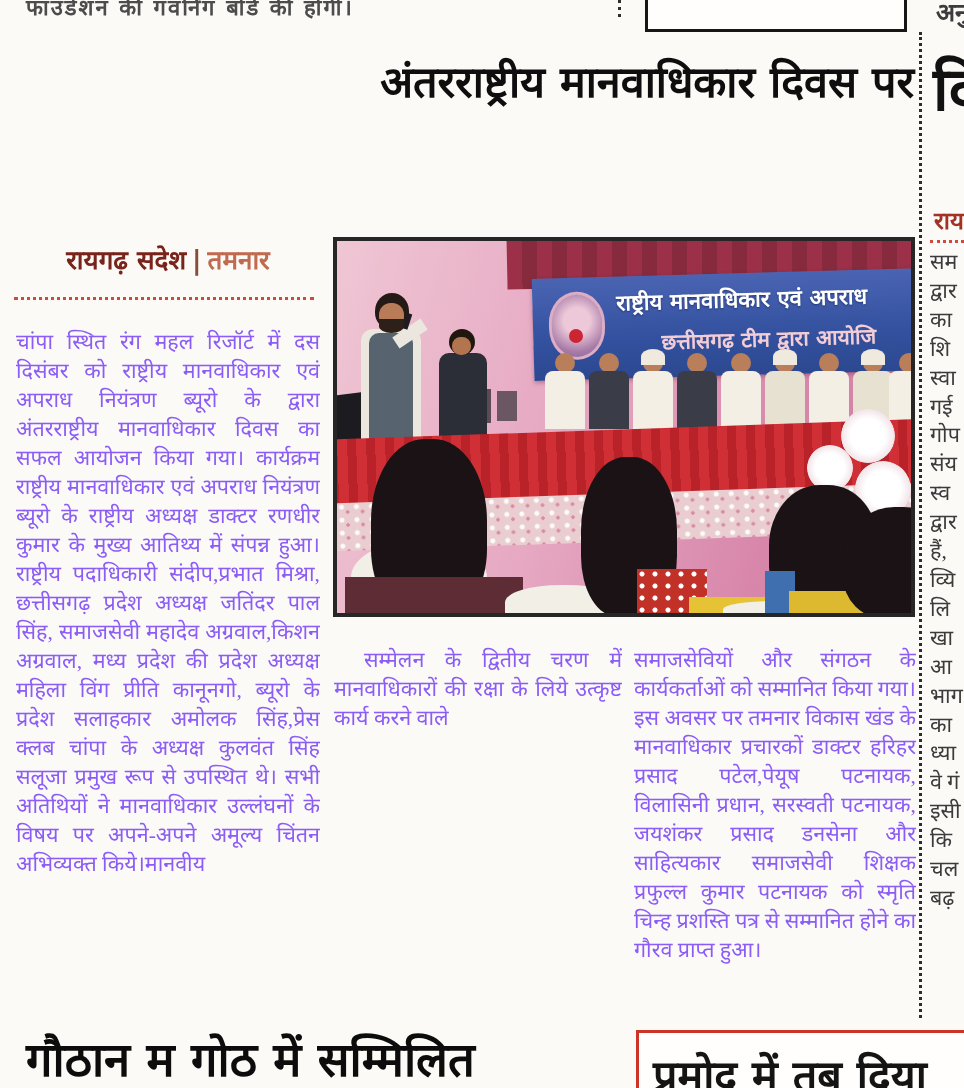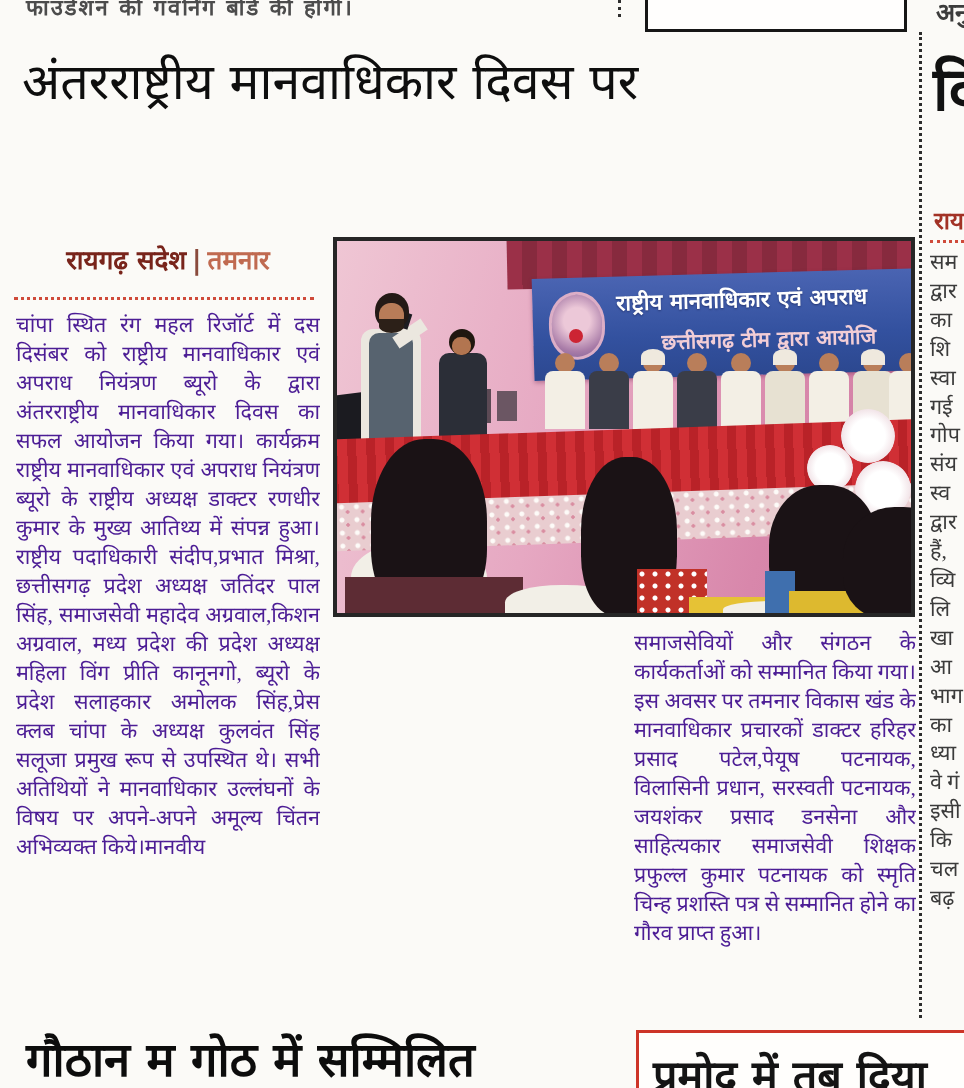--- a/index.html
+++ b/index.html
@@ -14,35 +14,35 @@
   .top-strip-text{
     position:absolute;left:26px;top:-9px;font-size:22px;font-weight:bold;
     color:#4c4c4c;letter-spacing:2px;font-family:"DejaVu Sans",sans-serif;white-space:nowrap;
   }
   .top-dotted-frag{position:absolute;left:618px;top:0;height:17px;width:0;border-left:3px dotted #2e2e2e;}
   .top-black-box{position:absolute;left:645px;top:-14px;width:262px;height:46px;border:3px solid #161616;background:#fffefd;}
   .top-right-frag{position:absolute;left:936px;top:-6px;font-size:25px;font-weight:bold;color:#3c3c3c;font-family:"DejaVu Sans",sans-serif;}
 
   
   .headline{
-    position:absolute;left:22px;top:40px;width:892px;text-align:left;
-    font-family:"DejaVu Sans",sans-serif;font-weight:normal;color:#0e0e0e;
-    font-size:50px;line-height:85px;letter-spacing:0px;
+    position:absolute;left:22px;top:40px;width:892px;text-align:right;
+    font-family:"DejaVu Sans",sans-serif;font-weight:bold;color:#0e0e0e;
+    font-size:43px;line-height:85px;letter-spacing:0px;
   }
 
   
   .byline{position:absolute;left:20px;top:241px;width:296px;text-align:center;
     font-family:"DejaVu Sans",sans-serif;font-weight:bold;font-size:26px;white-space:nowrap;}
   .byline .paper{color:#78241b;}
   .byline .sep{color:#8a4a3c;padding:0 6px;}
   .byline .loc{color:#c06a50;}
   .byline-rule{position:absolute;left:14px;top:297px;width:300px;height:0;border-top:3px dotted #cf4a3a;}
 
   
-  .col{position:absolute;font-size:21.5px;line-height:29px;text-align:justify;color:#4c1d95;}
+  .col{position:absolute;font-size:21.5px;line-height:29px;text-align:justify;color:#8b5cf6;margin-top:17px;}
   .col p{margin:0;}
   .col p.indent{text-indent:30px;}
   #col1{left:16px;top:311px;width:304px;height:702px;overflow:hidden;}
   #col2{left:334px;top:629px;width:288px;height:388px;overflow:hidden;}
   #col3{left:634px;top:629px;width:282px;height:388px;overflow:hidden;}
 
   
   .photo{position:absolute;left:333px;top:237px;width:582px;height:380px;
     border:4px solid #262626;background:#e6aec4;}
   .photo-inner{position:relative;width:100%;height:100%;overflow:hidden;
@@ -227,20 +227,21 @@
       <div class="ph-cloth" style="left:428px;top:330px;width:30px;height:44px;background:#3f6fae;" data-name="photo-audience-blue-cloth"></div>
       <div class="ph-cloth" style="left:452px;top:350px;width:92px;height:28px;background:#ddb92f;" data-name="photo-audience-yellow-cloth"></div>
       <div class="ph-head" style="left:506px;top:266px;width:112px;height:112px;" data-name="photo-audience-head"></div>
     </div>
   </div>
 
   <div id="col1" class="col" data-name="article-column-1">
     <p data-name="column-1-paragraph">चांपा स्थित रंग महल रिजॉर्ट में दस दिसंबर को राष्ट्रीय मानवाधिकार एवं अपराध नियंत्रण ब्यूरो के द्वारा अंतरराष्ट्रीय मानवाधिकार दिवस का सफल आयोजन किया गया। कार्यक्रम राष्ट्रीय मानवाधिकार एवं अपराध नियंत्रण ब्यूरो के राष्ट्रीय अध्यक्ष डाक्टर रणधीर कुमार के मुख्य आतिथ्य में संपन्न हुआ। राष्ट्रीय पदाधिकारी संदीप,प्रभात मिश्रा, छत्तीसगढ़ प्रदेश अध्यक्ष जतिंदर पाल सिंह, समाजसेवी महादेव अग्रवाल,किशन अग्रवाल, मध्य प्रदेश की प्रदेश अध्यक्ष महिला विंग प्रीति कानूनगो, ब्यूरो के प्रदेश सलाहकार अमोलक सिंह,प्रेस क्लब चांपा के अध्यक्ष कुलवंत सिंह सलूजा प्रमुख रूप से उपस्थित थे। सभी अतिथियों ने मानवाधिकार उल्लंघनों के विषय पर अपने-अपने अमूल्य चिंतन अभिव्यक्त किये।मानवीय</p>
   </div>
   <div id="col2" class="col" data-name="article-column-2">
+    <p class="indent" data-name="column-2-paragraph-2">सम्मेलन के द्वितीय चरण में मानवाधिकारों की रक्षा के लिये उत्कृष्ट कार्य करने वाले</p>
   </div>
   <div id="col3" class="col" data-name="article-column-3">
     <p data-name="column-3-paragraph">समाजसेवियों और संगठन के कार्यकर्ताओं को सम्मानित किया गया।इस अवसर पर तमनार विकास खंड के मानवाधिकार प्रचारकों डाक्टर हरिहर प्रसाद पटेल,पेयूष पटनायक, विलासिनी प्रधान, सरस्वती पटनायक, जयशंकर प्रसाद डनसेना और साहित्यकार समाजसेवी शिक्षक प्रफुल्ल कुमार पटनायक को स्मृति चिन्ह प्रशस्ति पत्र से सम्मानित होने का गौरव प्राप्त हुआ।</p>
   </div>
 
   <div class="v-divider" data-name="vertical-dotted-divider"></div>
   <div class="rs-headline" data-name="right-column-headline-fragment">दि</div>
   <div class="rs-byline" data-name="right-column-byline-fragment">राय</div>
   <div class="rs-rule" data-name="right-column-dotted-rule"></div>
   <div class="rs-frags" data-name="right-column-text-fragments">

